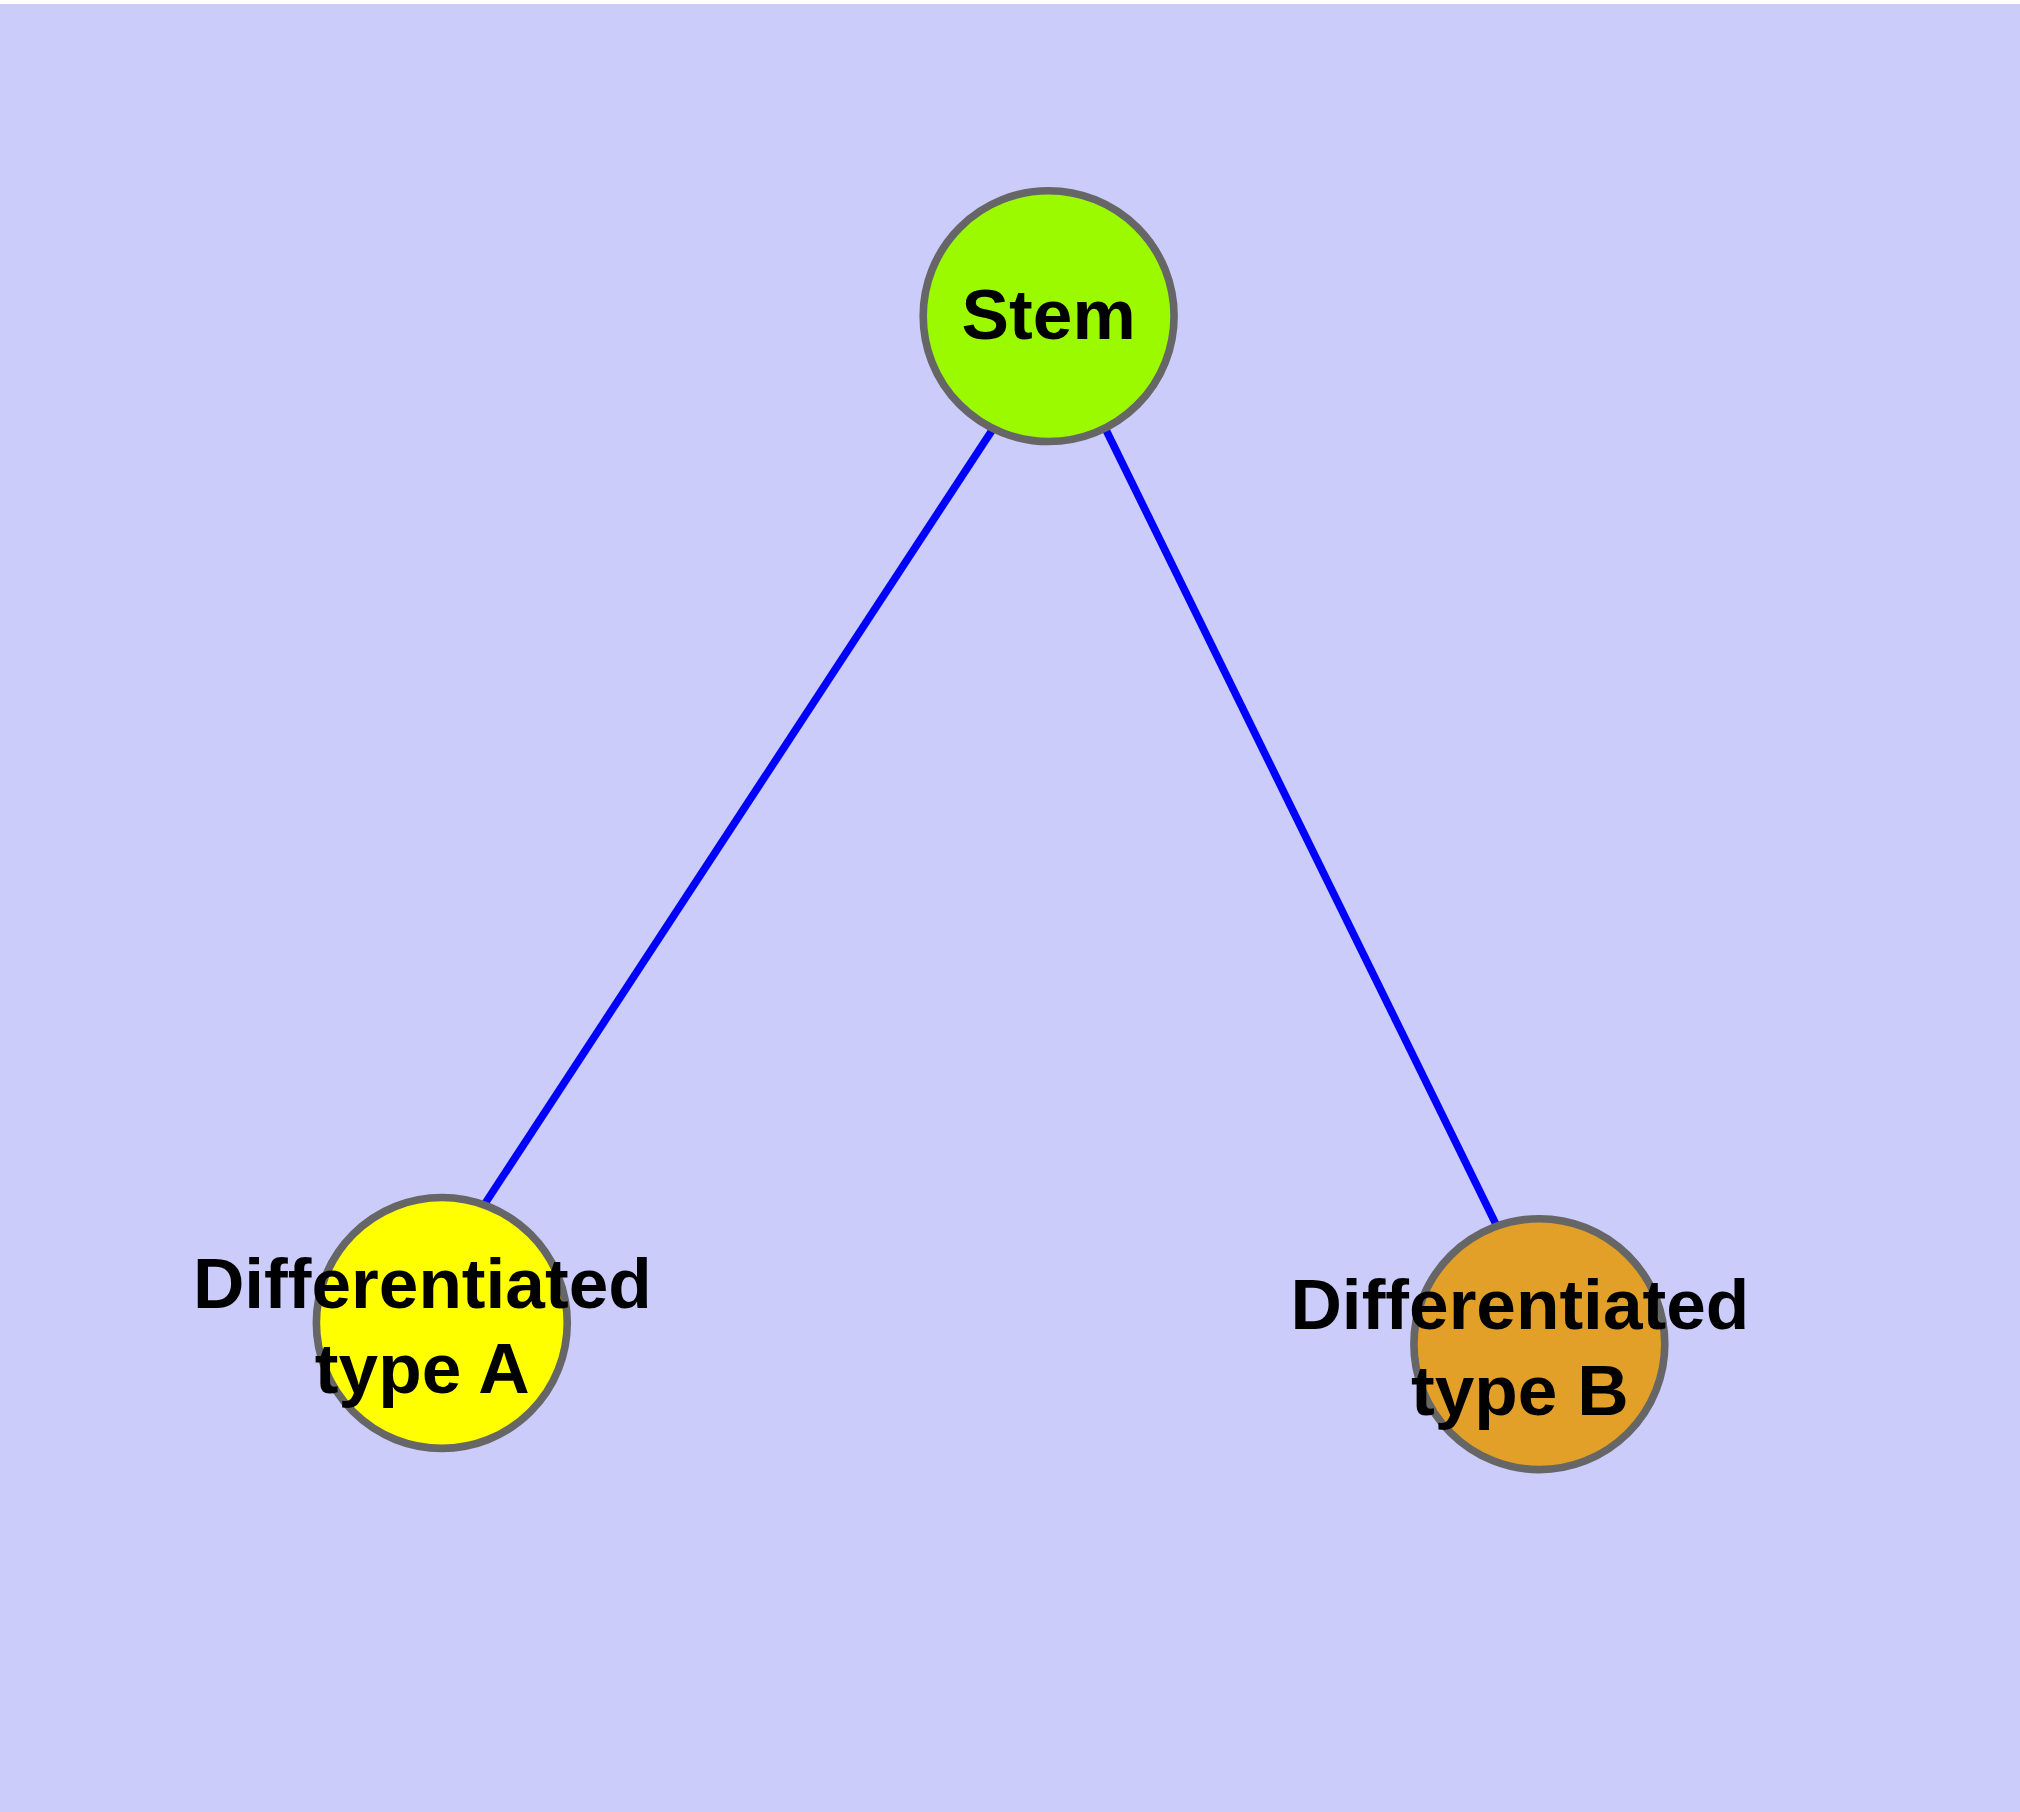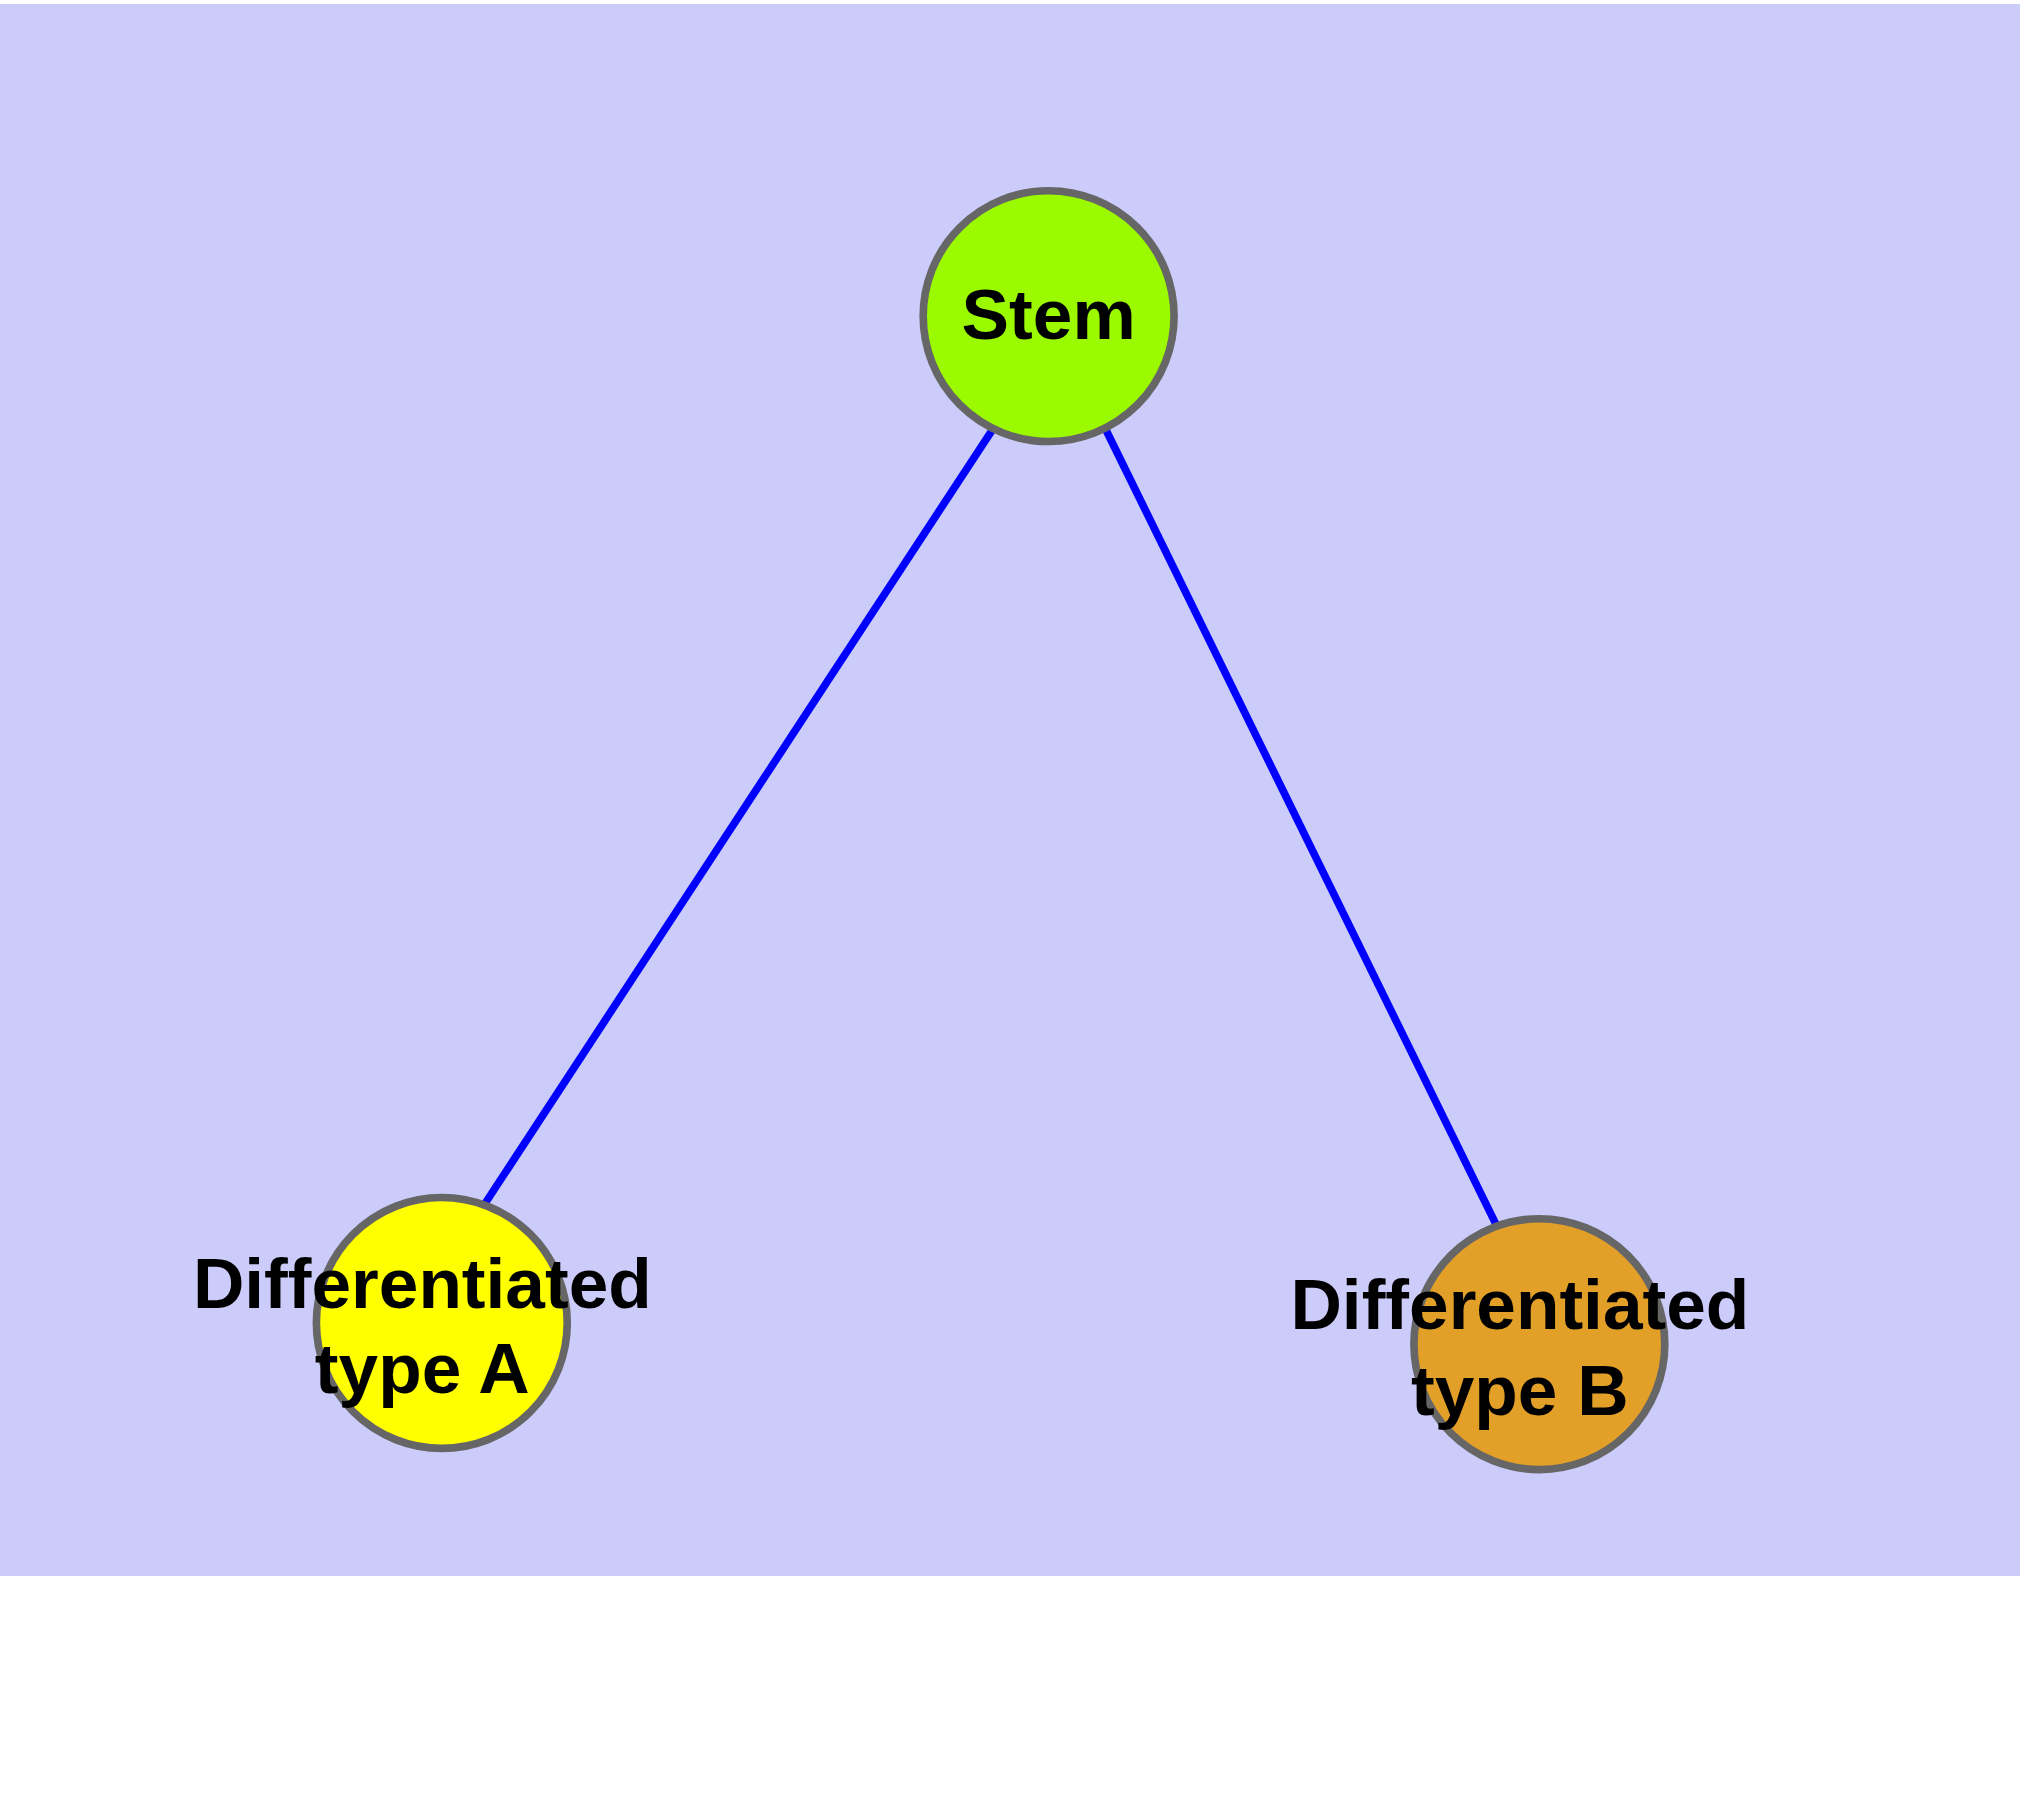--- a/index.html
+++ b/index.html
@@ -4,21 +4,21 @@
 <title>Cell Differentiation Graph</title>
 <style>
   html, body {
     margin: 0;
     padding: 0;
     background: #ffffff;
   }
   #canvas {
     position: relative;
     width: 2021px;
-    height: 1576px;
+    height: 1812px;
     background: #ffffff;
     overflow: hidden;
     font-family: "Liberation Sans", "DejaVu Sans", sans-serif;
     text-align: center;
   }
   #plot-bg {
     position: absolute;
     left: 0;
     top: 4.2px;
     width: 2021px;

